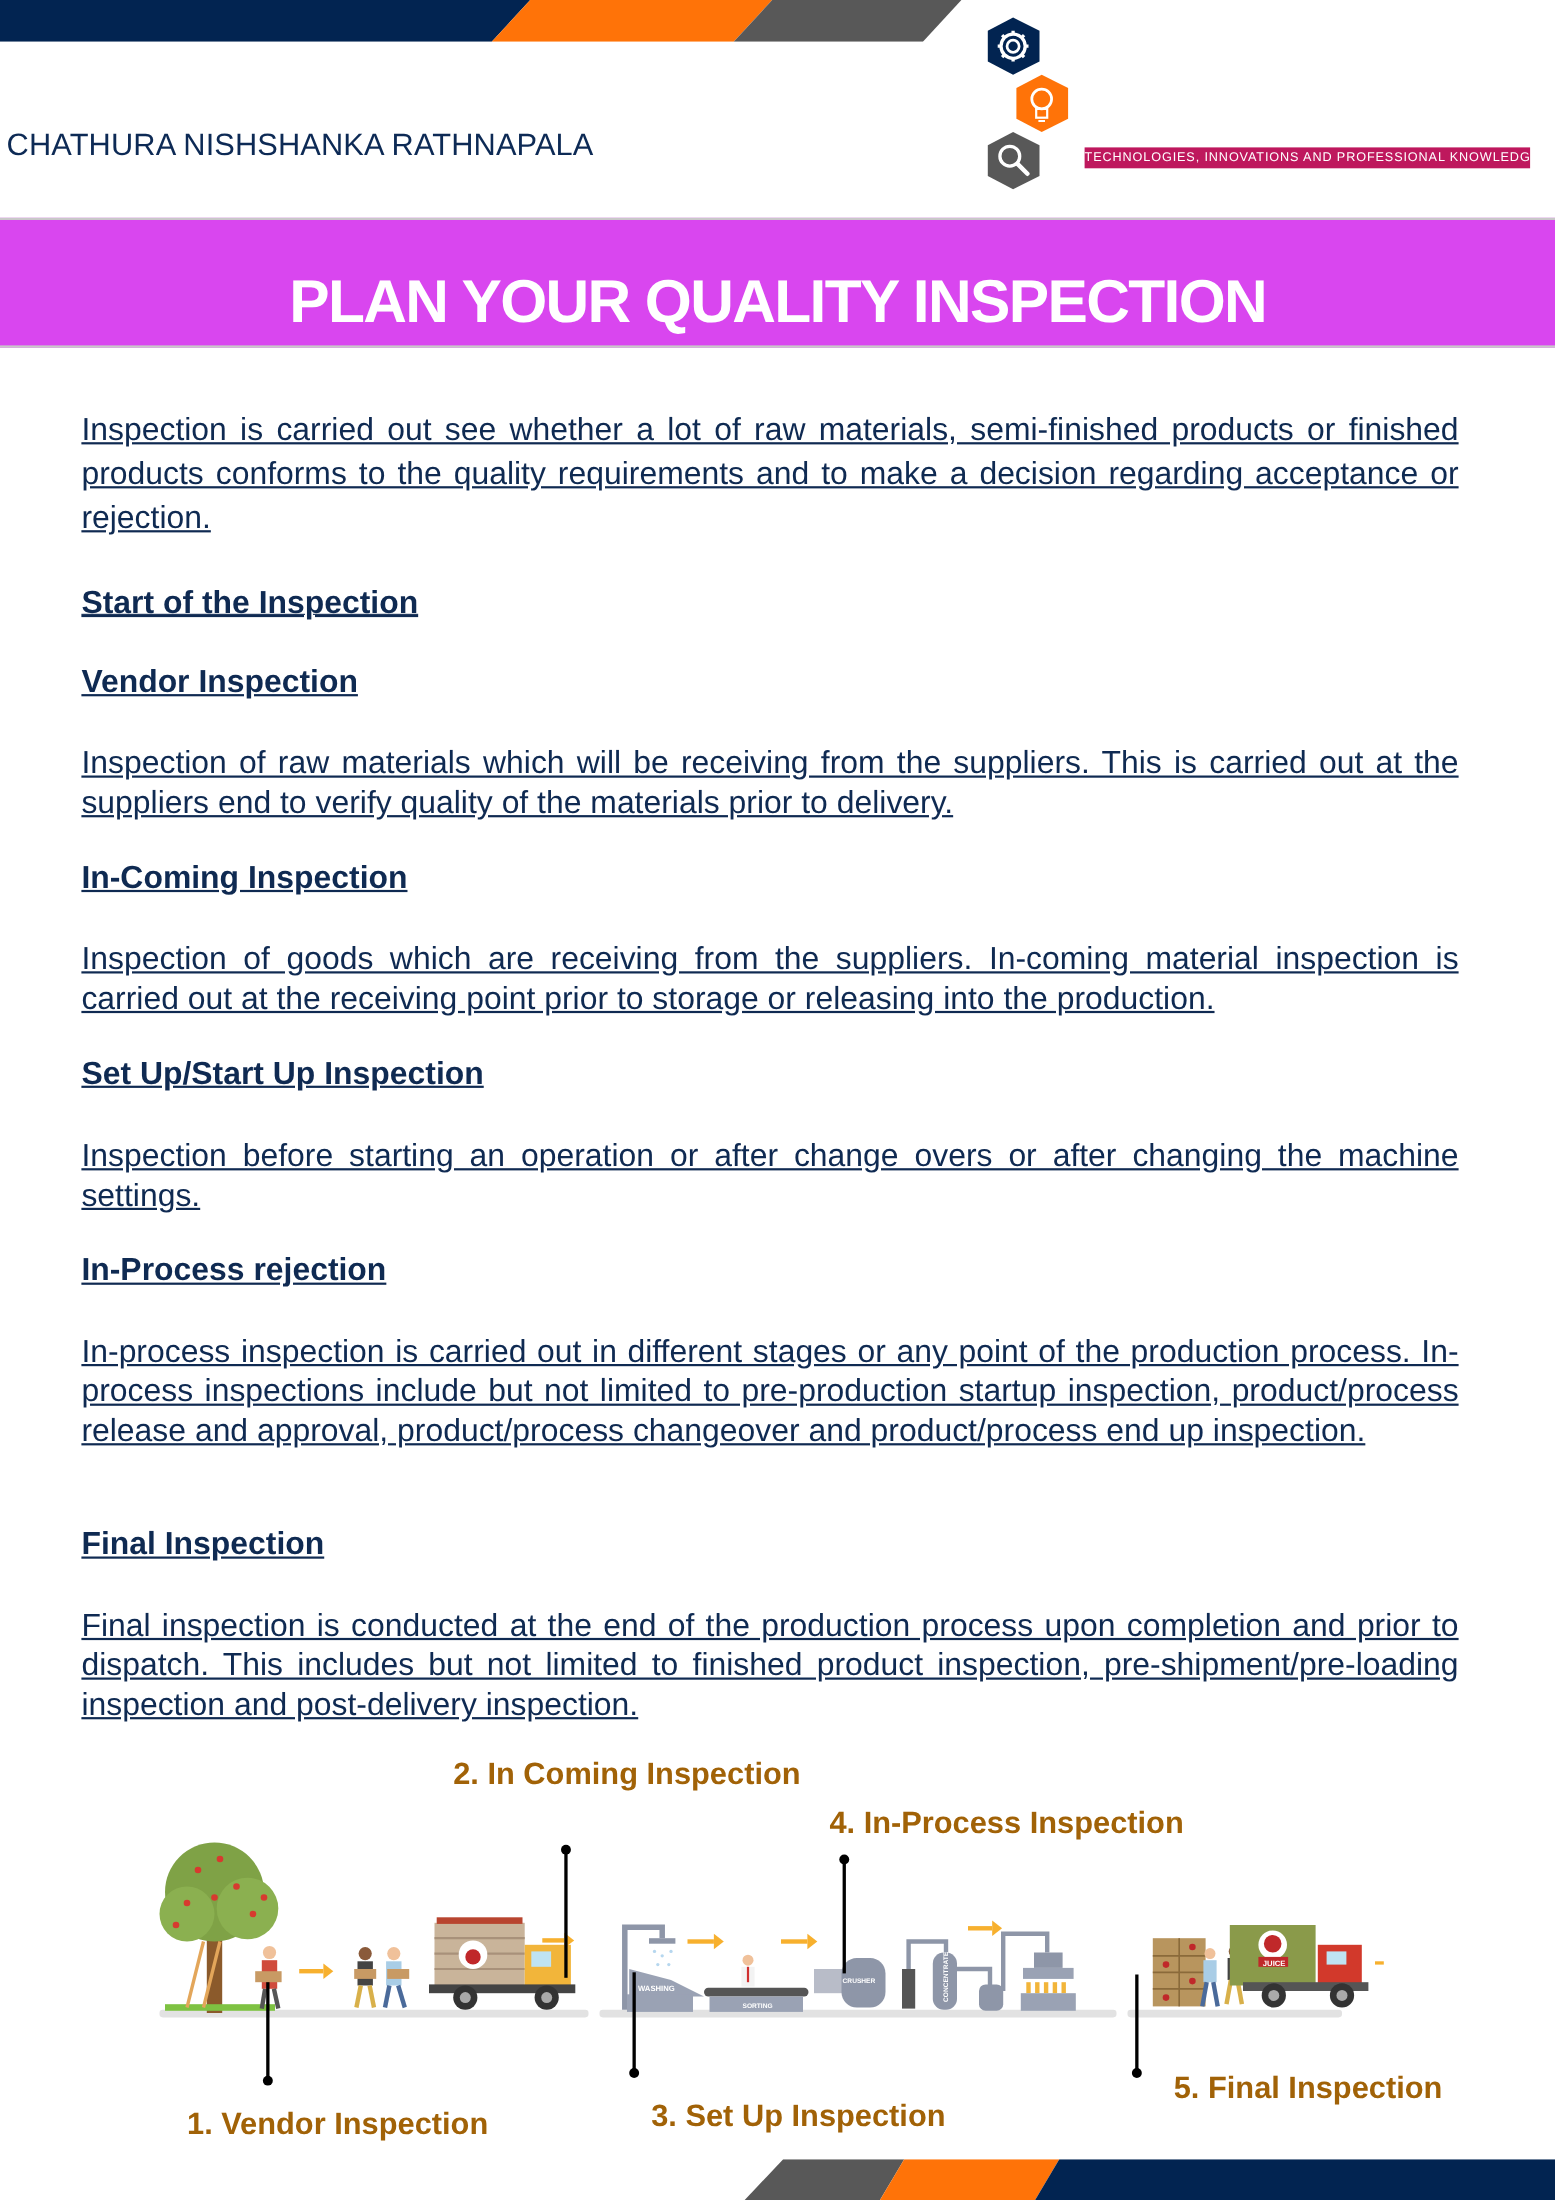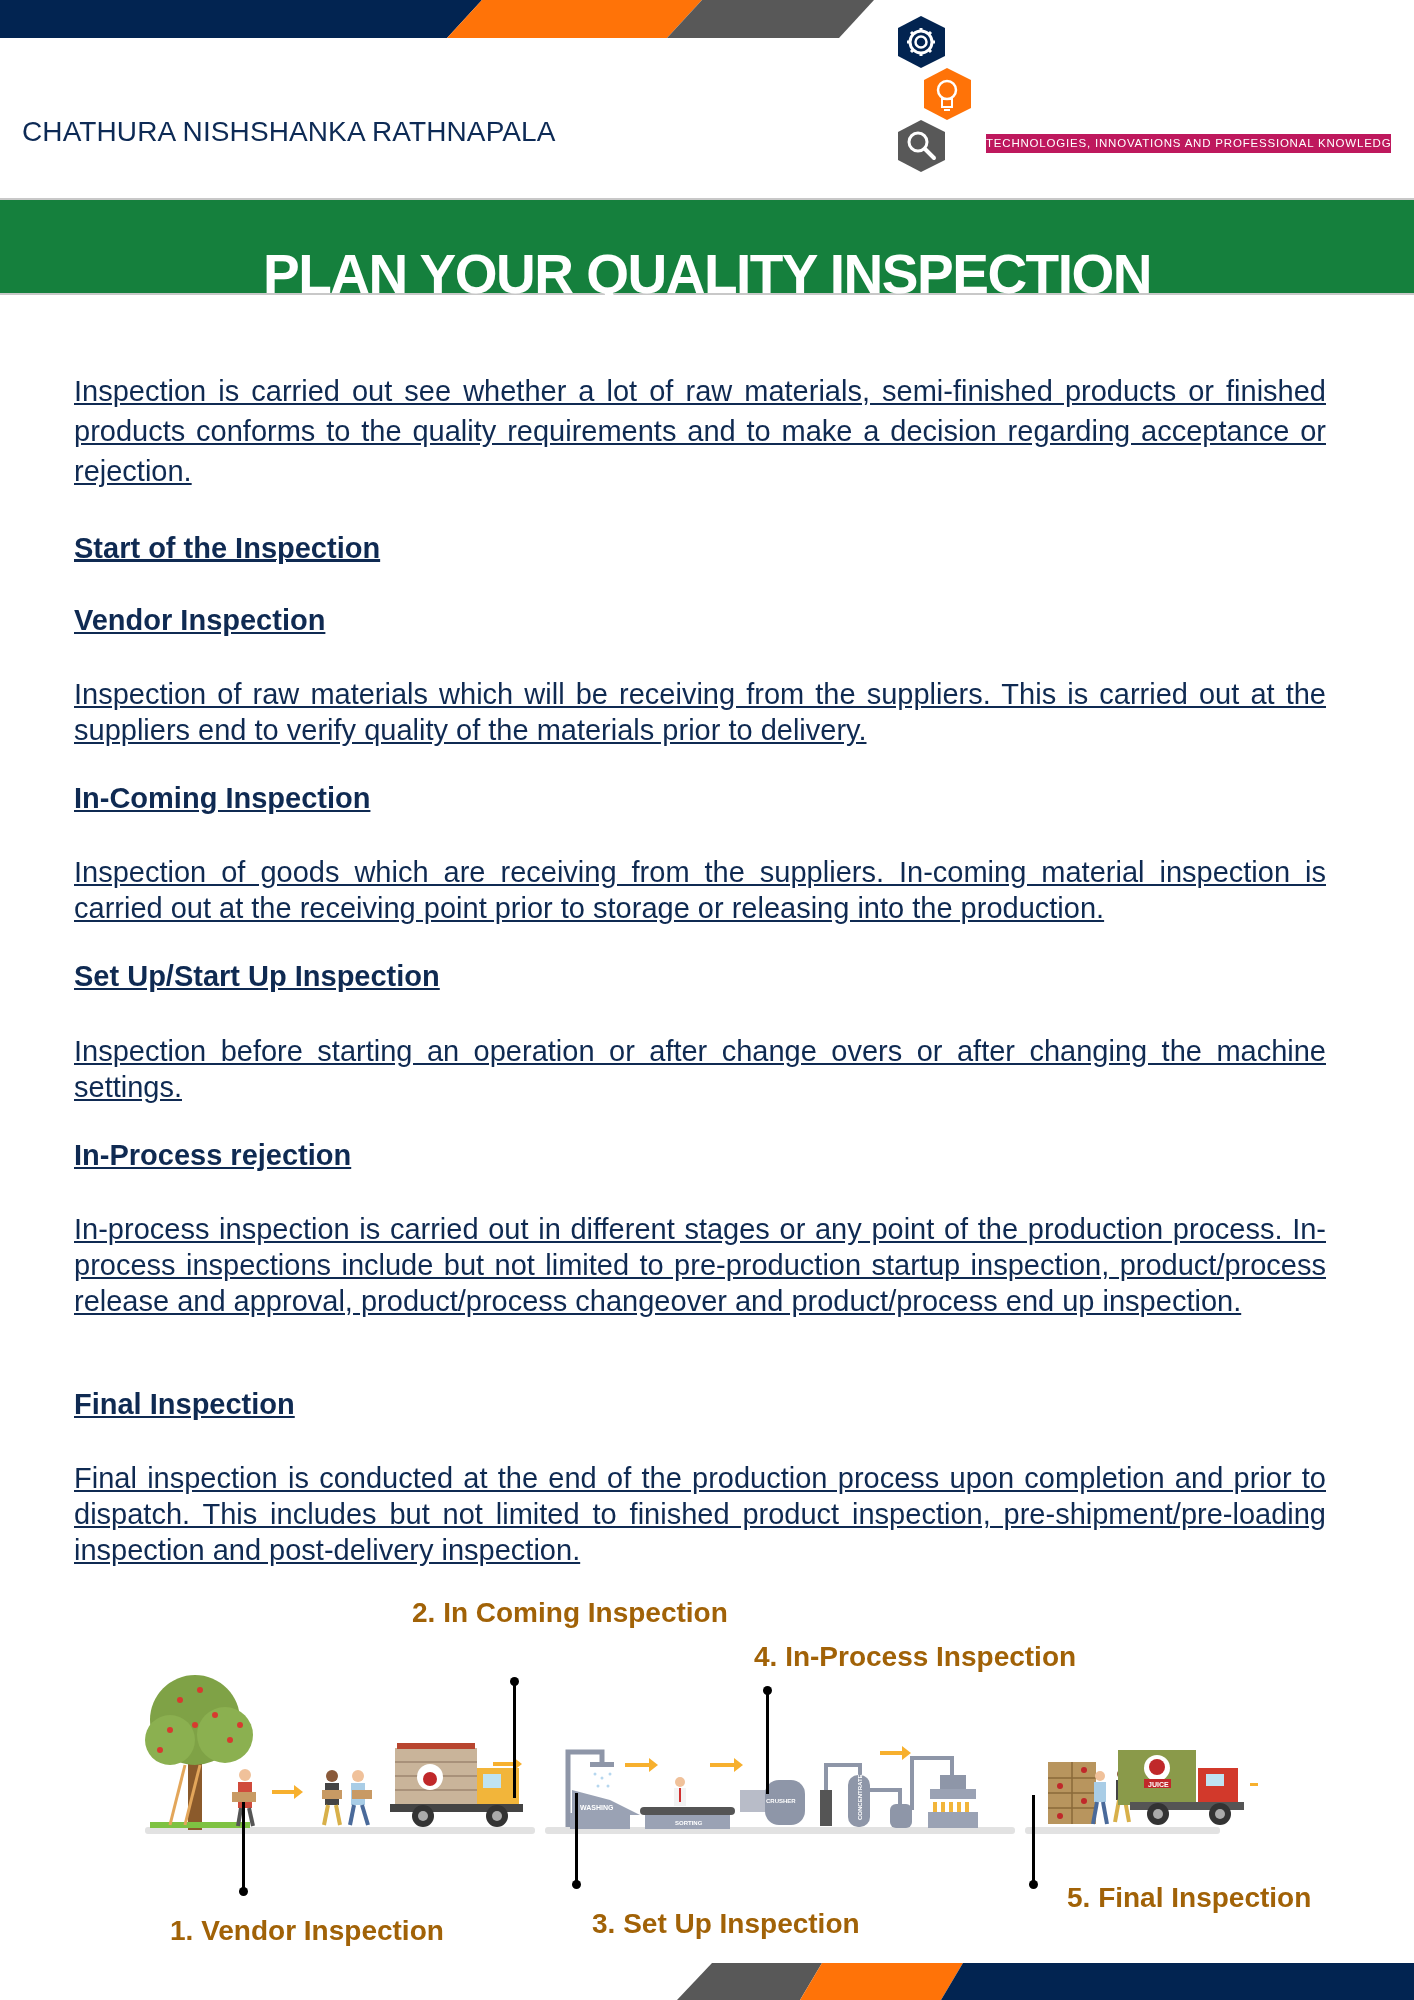--- a/index.html
+++ b/index.html
@@ -3,31 +3,31 @@
 <meta charset="utf-8">
 <style>
   * { box-sizing: border-box; margin: 0; padding: 0; }
   html, body { width: 1414px; height: 2000px; background: #ffffff; overflow: hidden; }
   body { position: relative; font-family: "Liberation Sans", sans-serif; color: #0f2a52; }
 
   
   .top-stripes { position: absolute; left: 0; top: 0; width: 900px; height: 38px; }
   .bottom-stripes { position: absolute; left: 0; top: 1963px; width: 1414px; height: 37px; }
 
-  .author-block { position: absolute; left: 22px; top: 112px; font-size: 28px; line-height: 40px; color: #0d2a55; letter-spacing: 0.1px; }
+  .author-block { position: absolute; left: 6px; top: 112px; font-size: 28px; line-height: 40px; color: #0d2a55; letter-spacing: 0.1px; }
 
   
   .logo { position: absolute; left: 890px; top: 12px; width: 510px; height: 165px; }
   .logo-text { position: absolute; left: 95px; top: 40px; font-size: 76px; line-height: 80px; letter-spacing: -1px; white-space: nowrap; }
   .logo-food { color: #0f2550; }
   .logo-guide { color: #ff7308; }
   .logo-tagline { position: absolute; left: 96px; top: 122px; width: 405px; height: 19px; background: #be185d; color: #fff; font-size: 11.5px; line-height: 19px; letter-spacing: 0.8px; text-align: center; white-space: nowrap; }
 
   
-  .title-band { position: absolute; left: 0; top: 198px; width: 1414px; height: 97px; background: #15803d; border-top: 2px solid #c8c8c8; border-bottom: 2px solid #c8c8c8; }
+  .title-band { position: absolute; left: 0; top: 198px; width: 1414px; height: 118px; background: #d946ef; border-top: 2px solid #c8c8c8; border-bottom: 2px solid #c8c8c8; }
   .title-band h1 { position: absolute; left: 0; width: 100%; top: 44px; text-align: center; color: #fff; font-size: 55px; font-weight: bold; letter-spacing: -1.5px; line-height: 60px; }
 
   .content { position: absolute; left: 74px; width: 1252px; text-decoration: underline; }
   .para { font-size: 29px; line-height: 36px; text-align: justify; color: #0f2a52; }
   .para.intro { line-height: 40px; }
   .section-link { font-size: 29px; font-weight: bold; text-decoration: underline; color: #0f2a52; }
   .stage-heading { font-size: 29px; font-weight: bold; color: #0f2a52; }
 
   
   .illustration { position: absolute; left: 140px; top: 1590px; width: 1150px; height: 360px; }

